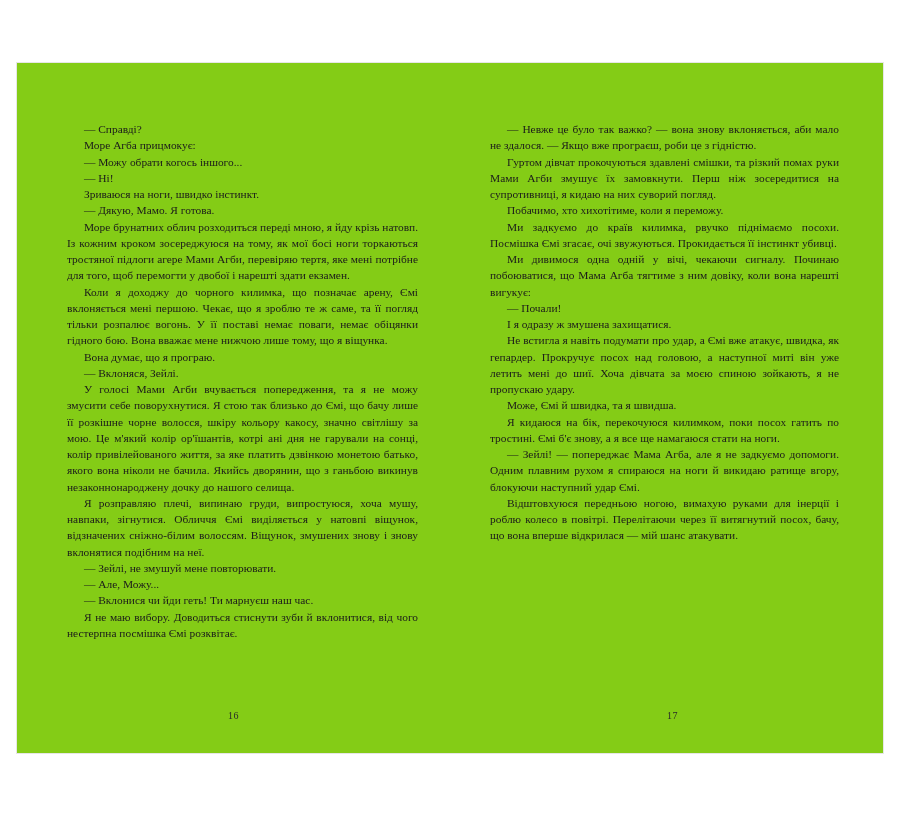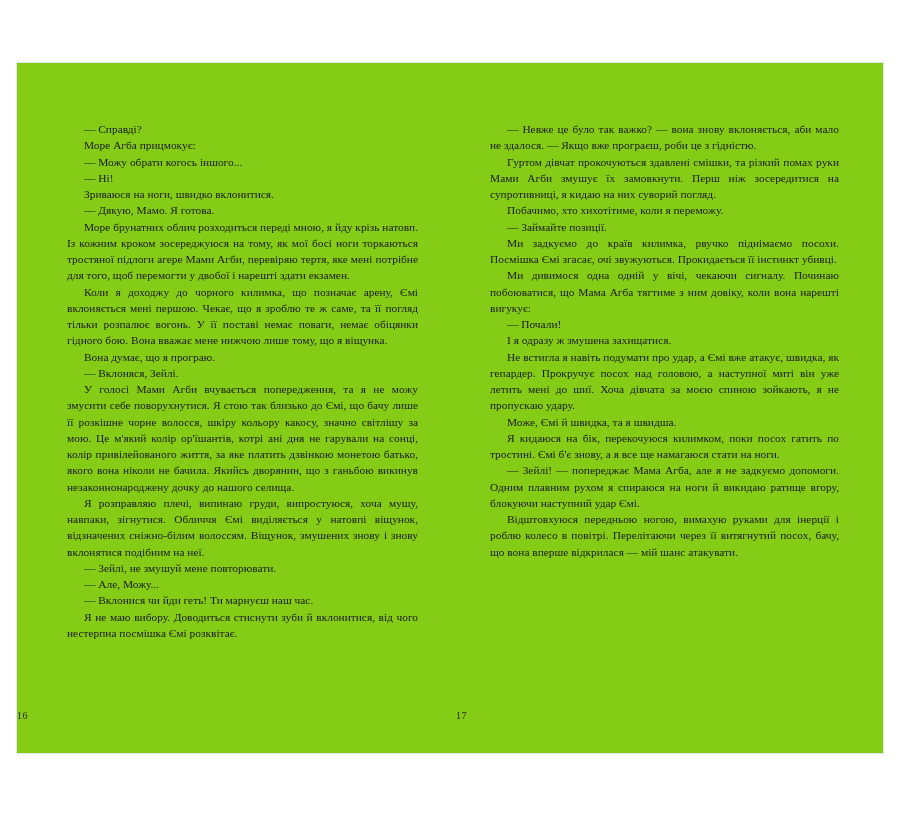--- a/index.html
+++ b/index.html
@@ -57,39 +57,39 @@
   .text-block p.dialog {
     text-indent: 17px;
   }
   .text-block p.italic {
   }
   .folio {
     position: absolute;
     bottom: 32px;
     width: 100%;
     left: 0;
-    text-align: left;
+    text-align: center;
     font-size: 10px;
     color: #2a2a2a;
     letter-spacing: 0.5px;
   }
   .page-left .folio { padding-right: 18px; }
   .page-right .folio { padding-left: 6px; }
 </style>
 </head>
 <body>
 
 <div class="book-spread">
   <div class="page page-left">
     <div class="text-block">
       <p class="dialog">— Справді?</p>
       <p class="dialog">Море Агба прицмокує:</p>
       <p class="dialog">— Можу обрати когось іншого...</p>
       <p class="dialog">— Ні!</p>
-      <p class="dialog">Зриваюся на ноги, швидко вклонитися.</p>
+      <p class="dialog">Зриваюся на ноги, швидко інстинкт.</p>
       <p class="dialog">— Дякую, Мамо. Я готова.</p>
       <p>Море брунатних облич розходиться переді мною, я йду крізь натовп. Із кожним кроком зосереджуюся на тому, як мої босі ноги торкаються тростяної підлоги агере Мами Агби, перевіряю тертя, яке мені потрібне для того, щоб перемогти у двобої і нарешті здати екзамен.</p>
       <p>Коли я доходжу до чорного килимка, що позначає арену, Ємі вклоняється мені першою. Чекає, що я зроблю те ж саме, та її погляд тільки розпалює вогонь. У її поставі немає поваги, немає обіцянки гідного бою. Вона вважає мене нижчою лише тому, що я віщунка.</p>
       <p>Вона думає, що я програю.</p>
       <p class="italic">— Вклоняся, Зейлі.</p>
       <p>У голосі Мами Агби вчувається попередження, та я не можу змусити себе поворухнутися. Я стою так близько до Ємі, що бачу лише її розкішне чорне волосся, шкіру кольору какосу, значно світлішу за мою. Це м'який колір ор'їшантів, котрі ані дня не гарували на сонці, колір привілейованого життя, за яке платить дзвінкою монетою батько, якого вона ніколи не бачила. Якийсь дворянин, що з ганьбою викинув незаконнонароджену дочку до нашого селища.</p>
       <p>Я розправляю плечі, випинаю груди, випростуюся, хоча мушу, навпаки, зігнутися. Обличчя Ємі виділяється у натовпі віщунок, відзначених сніжно-білим волоссям. Віщунок, змушених знову і знову вклонятися подібним на неї.</p>
       <p class="dialog">— Зейлі, не змушуй мене повторювати.</p>
       <p class="dialog">— Але, Можу...</p>
       <p class="dialog">— Вклонися чи йди геть! Ти марнуєш наш час.</p>
@@ -98,21 +98,20 @@
     <div class="folio">16</div>
   </div>
 
   <div class="gutter"></div>
 
   <div class="page page-right">
     <div class="text-block">
       <p class="dialog">— Невже це було так важко? — вона знову вклоняється, аби мало не здалося. — Якщо вже програєш, роби це з гідністю.</p>
       <p>Гуртом дівчат прокочуються здавлені смішки, та різкий помах руки Мами Агби змушує їх замовкнути. Перш ніж зосередитися на супротивниці, я кидаю на них суворий погляд.</p>
       <p class="italic">Побачимо, хто хихотітиме, коли я переможу.</p>
-      <p class="dialog">— Займайте позиції.</p>
       <p>Ми задкуємо до країв килимка, рвучко піднімаємо посохи. Посмішка Ємі згасає, очі звужуються. Прокидається її інстинкт убивці.</p>
       <p>Ми дивимося одна одній у вічі, чекаючи сигналу. Починаю побоюватися, що Мама Агба тягтиме з ним довіку, коли вона нарешті вигукує:</p>
       <p class="dialog">— Почали!</p>
       <p>І я одразу ж змушена захищатися.</p>
       <p>Не встигла я навіть подумати про удар, а Ємі вже атакує, швидка, як гепардер. Прокручує посох над головою, а наступної миті він уже летить мені до шиї. Хоча дівчата за моєю спиною зойкають, я не пропускаю удару.</p>
       <p>Може, Ємі й швидка, та я швидша.</p>
       <p>Я кидаюся на бік, перекочуюся килимком, поки посох гатить по тростині. Ємі б'є знову, а я все ще намагаюся стати на ноги.</p>
       <p class="dialog">— Зейлі! — попереджає Мама Агба, але я не задкуємо допомоги. Одним плавним рухом я спираюся на ноги й викидаю ратище вгору, блокуючи наступний удар Ємі.</p>
       <p>Відштовхуюся передньою ногою, вимахую руками для інерції і роблю колесо в повітрі. Перелітаючи через її витягнутий посох, бачу, що вона вперше відкрилася — мій шанс атакувати.</p>
     </div>

